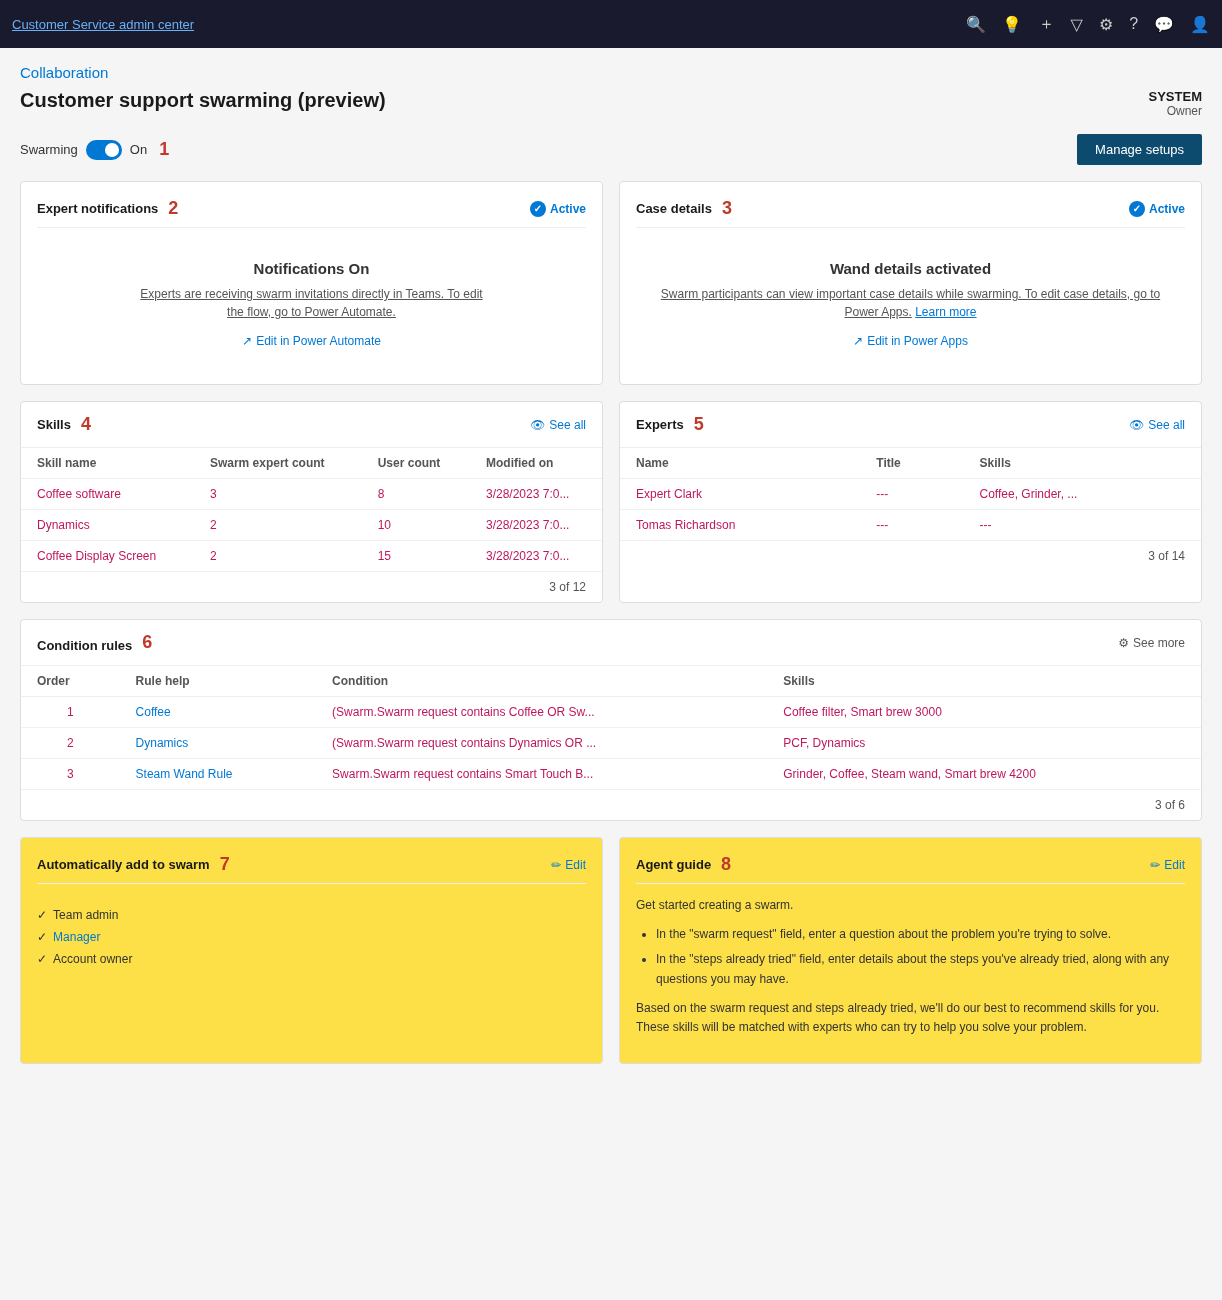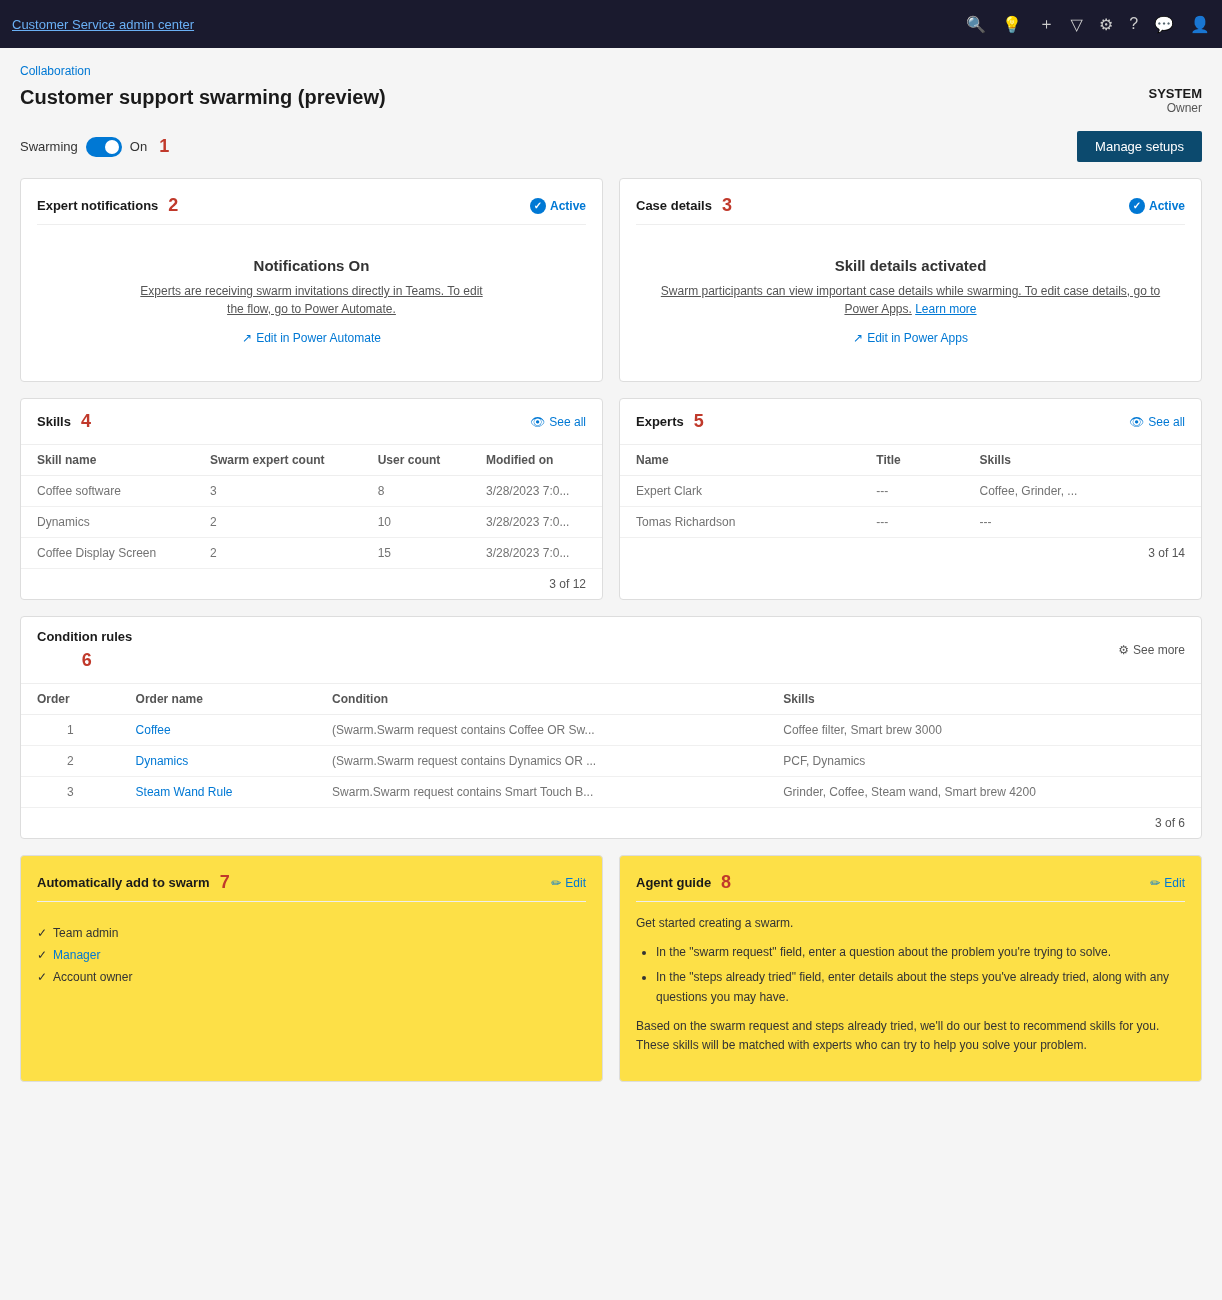--- a/index.html
+++ b/index.html
@@ -34,21 +34,21 @@
     }
 
     
     .main {
       padding: 16px 20px;
       max-width: 1222px;
     }
 
     .breadcrumb {
       color: #0078d4;
-      font-size: 12px;
+      font-size: 15px;
       margin-bottom: 8px;
       cursor: pointer;
     }
 
     .page-header {
       display: flex;
       justify-content: space-between;
       align-items: flex-start;
       margin-bottom: 16px;
     }
@@ -238,21 +238,21 @@
       text-align: left;
       padding: 8px 16px;
       font-size: 12px;
       font-weight: 600;
       color: #555;
       border-bottom: 1px solid #eee;
     }
     .data-table td {
       padding: 8px 16px;
       font-size: 12px;
-      color: #737373;
+      color: #be185d;
       border-bottom: 1px solid #f0f0f0;
     }
     .table-footer {
       padding: 8px 16px;
       text-align: right;
       font-size: 12px;
       color: #555;
     }
 
     
@@ -264,23 +264,22 @@
     }
     .section-header {
       display: flex;
       justify-content: space-between;
       align-items: center;
       padding: 12px 16px;
       border-bottom: 1px solid #eee;
     }
     .section-title-group {
       display: flex;
-      align-items: center;
+      align-items: flex-end;
       gap: 6px;
-      flex-direction: column;
     }
     .see-more-link {
       color: #555;
       font-size: 12px;
       cursor: pointer;
       display: flex;
       align-items: center;
       gap: 4px;
     }
     .rule-link {
@@ -420,21 +419,21 @@
         <div class="card-title-group">
           <span class="card-title">Case details</span>
           <span class="step-badge">3</span>
         </div>
         <div class="active-badge">
           <div class="active-check">✓</div>
           <span>Active</span>
         </div>
       </div>
       <div class="notif-content">
-        <div class="notif-title">Skill details activated</div>
+        <div class="notif-title">Wand details activated</div>
         <div class="notif-desc">
           <span>Swarm participants can view important case details while swarming. To edit case details, go to Power Apps.</span>
           <a class="edit-link">
             <span>Learn more</span>
           </a>
         </div>
         <a class="edit-link">
           <span>↗</span>
           <span>Edit in Power Apps</span>
         </a>
@@ -534,21 +533,21 @@
       </div>
       <a class="see-more-link">
         <span>⚙</span>
         <span>See more</span>
       </a>
     </div>
     <table class="data-table">
       <thead>
         <tr>
           <th>Order</th>
-          <th>Order name</th>
+          <th>Rule help</th>
           <th>Condition</th>
           <th>Skills</th>
         </tr>
       </thead>
       <tbody id="rules-tbody">
       <tr>
       <td style="text-align:center;">1</td>
       <td class="rule-link" style="color:#0078d4;cursor:pointer;">Coffee</td>
       <td>(Swarm.Swarm request contains Coffee OR Sw...</td>
       <td>Coffee filter, Smart brew 3000</td>

